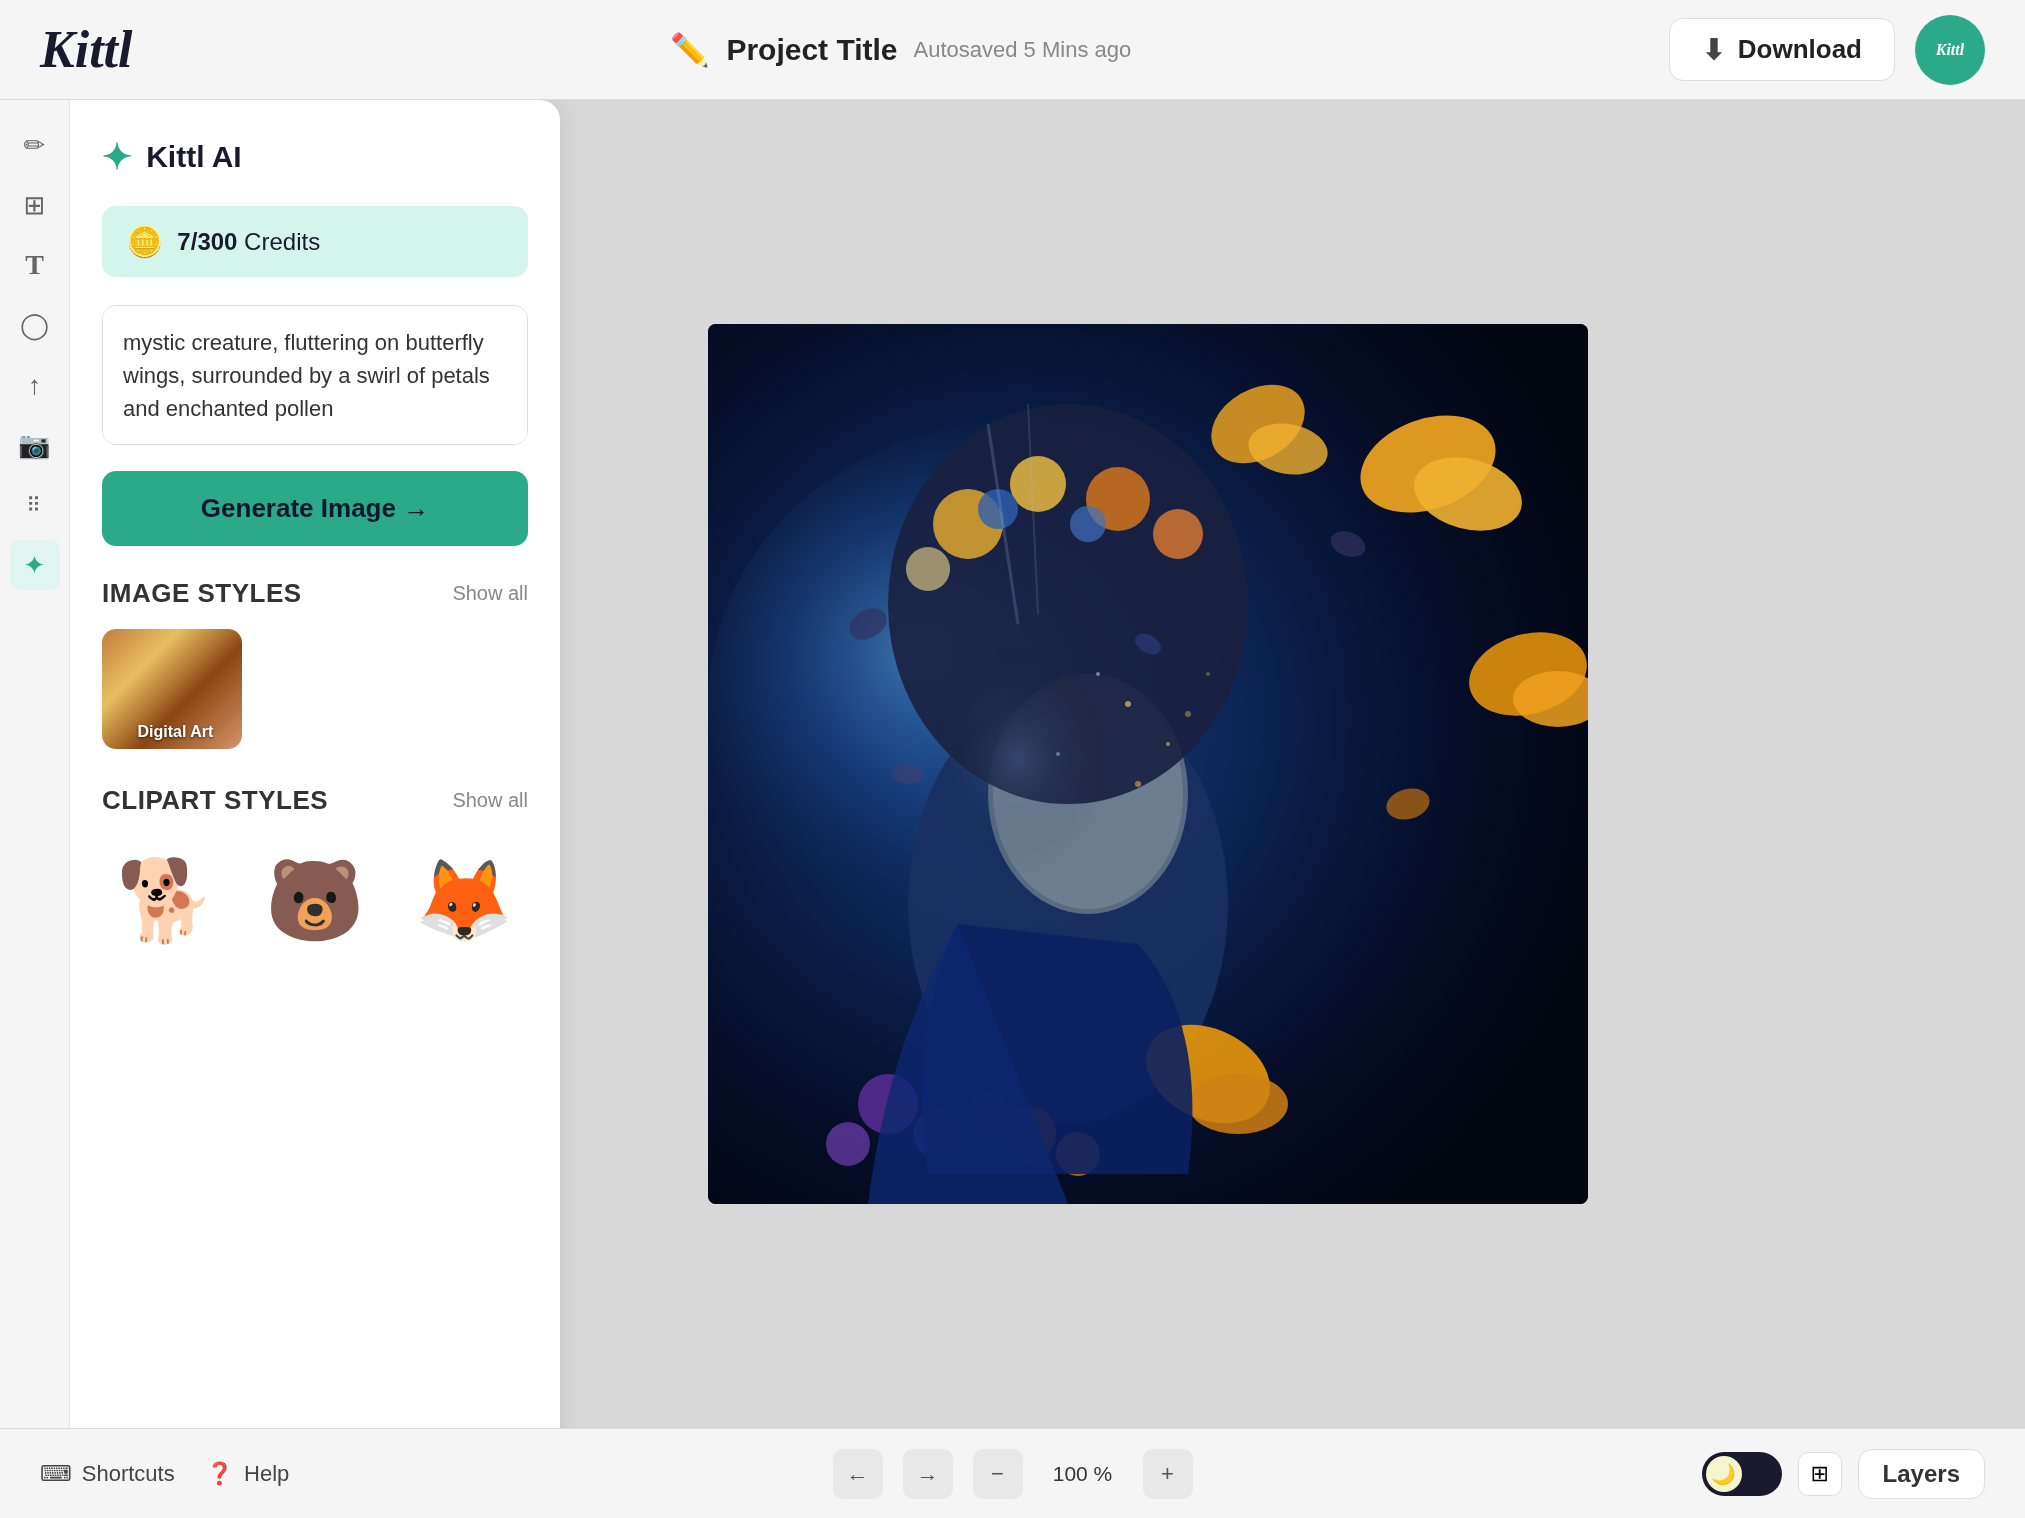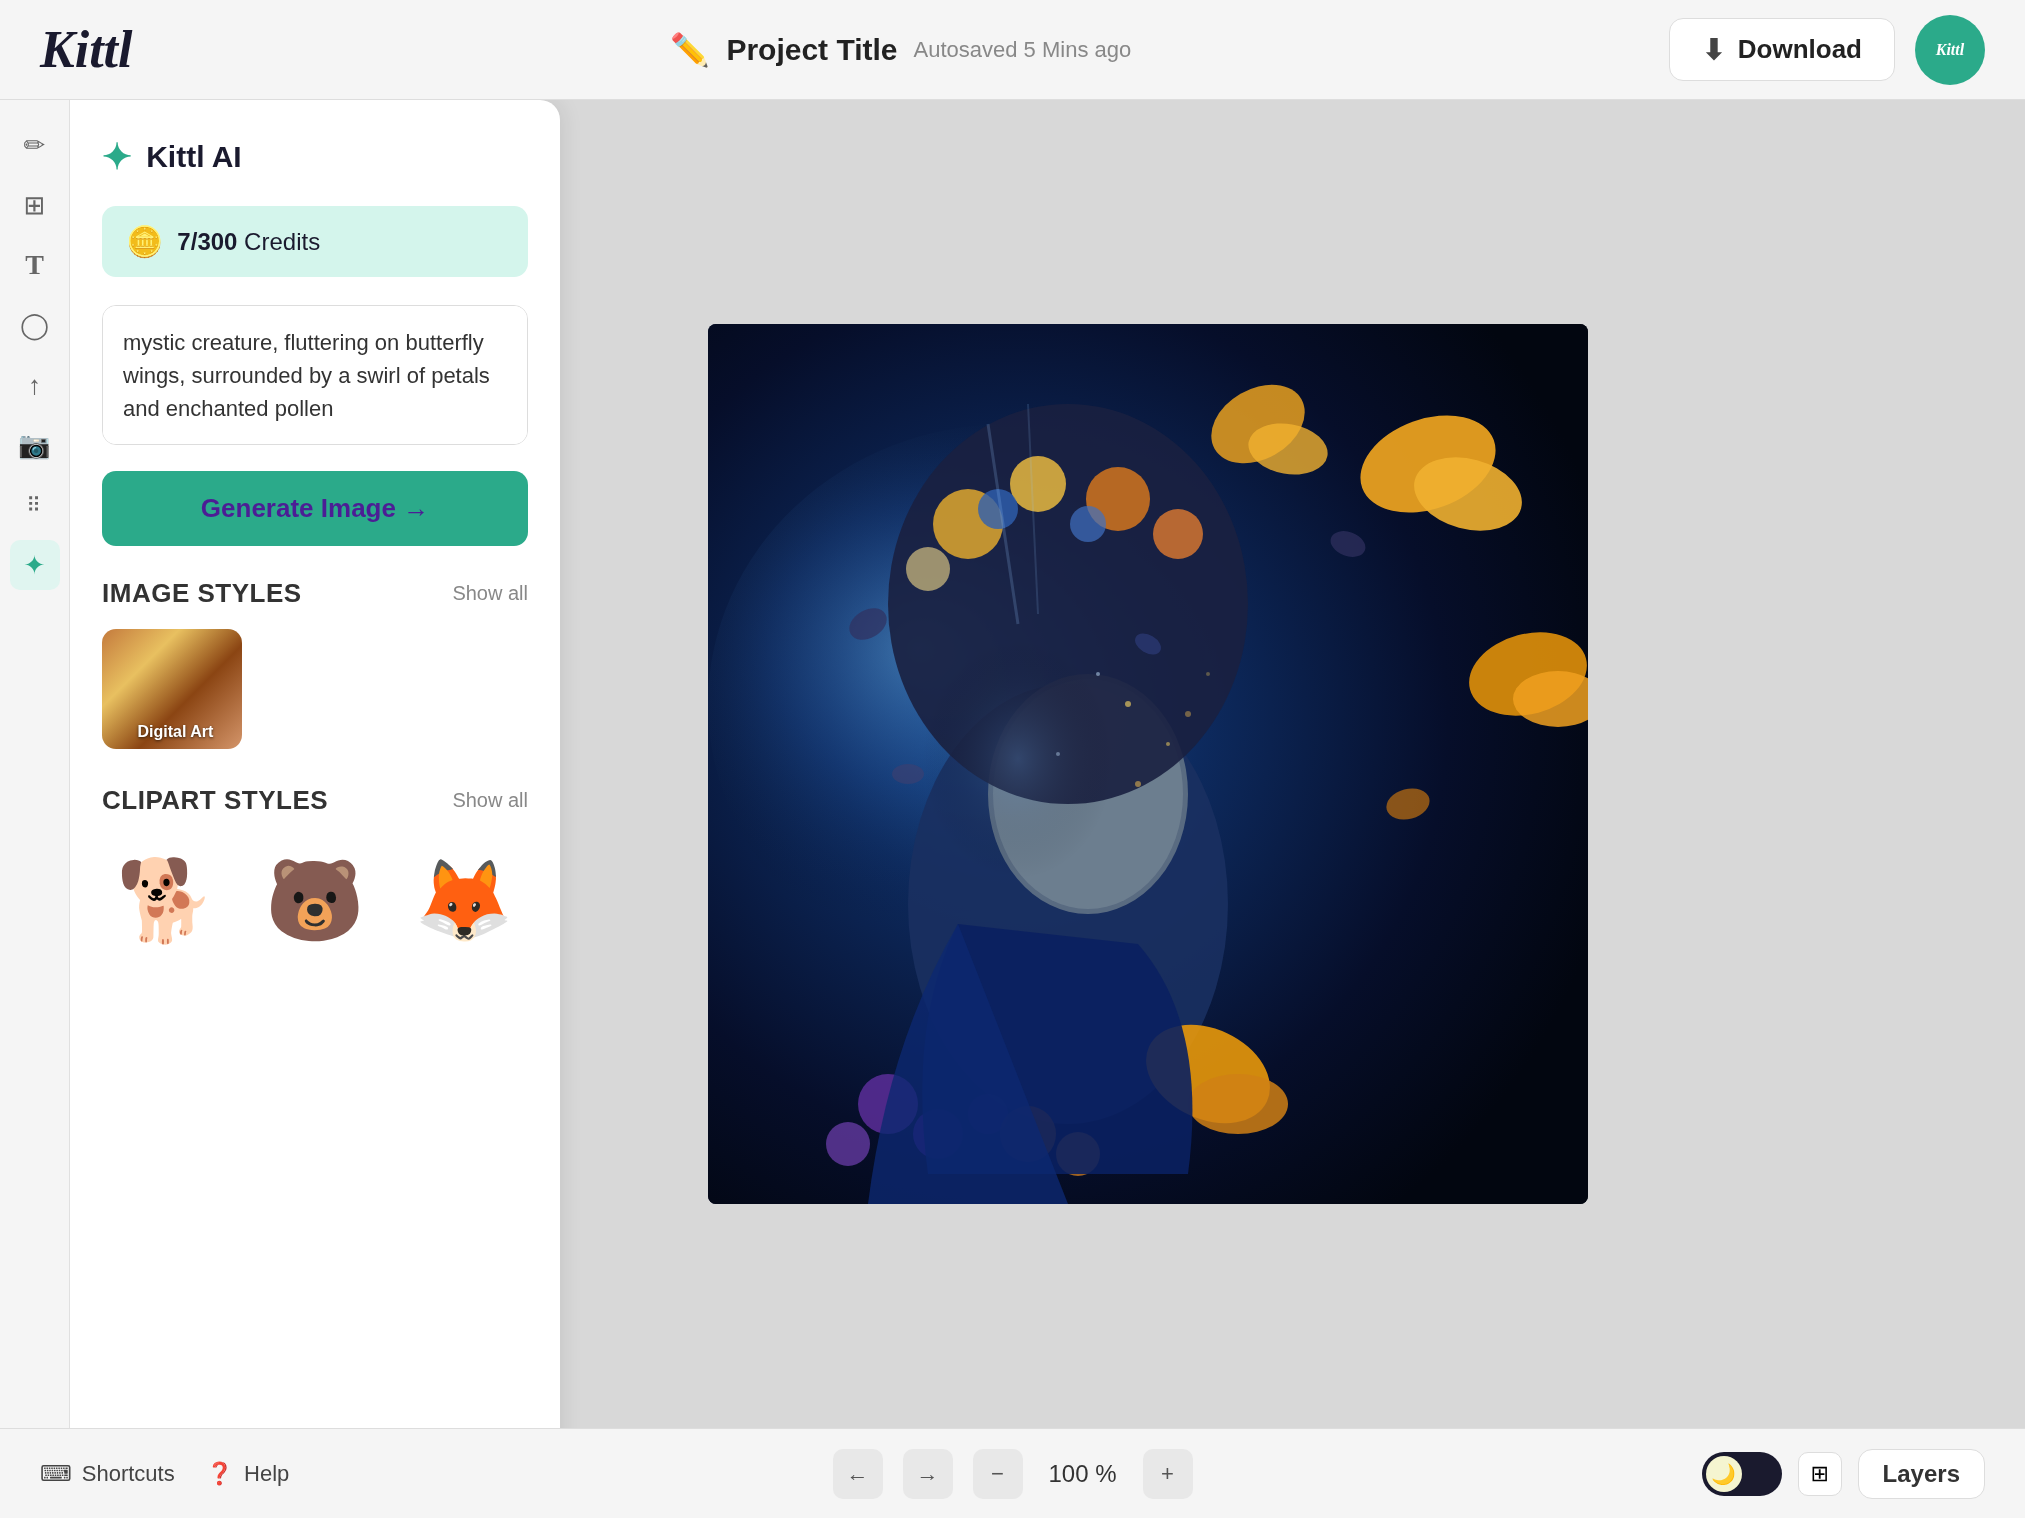--- a/index.html
+++ b/index.html
@@ -167,21 +167,21 @@
       color: #333;
       line-height: 1.5;
       min-height: 140px;
       resize: none;
       font-family: inherit;
       margin-bottom: 22px;
     }
     .generate-btn {
       width: 100%;
       background: #2baa8a;
-      color: #4c1d95;
+      color: #0f172a;
       border: none;
       border-radius: 14px;
       padding: 22px;
       font-size: 26px;
       font-weight: 600;
       cursor: pointer;
       display: flex;
       align-items: center;
       justify-content: center;
       gap: 12px;
@@ -347,21 +347,21 @@
       display: flex;
       align-items: center;
       justify-content: center;
       border-radius: 10px;
       background: #e8e8e8;
       cursor: pointer;
       font-size: 22px;
       color: #555;
     }
     .zoom-display {
-      font-size: 24px;
+      font-size: 21px;
       color: #333;
       min-width: 80px;
       text-align: center;
     }
     .bottom-right {
       display: flex;
       align-items: center;
       gap: 16px;
     }
     .theme-toggle {

